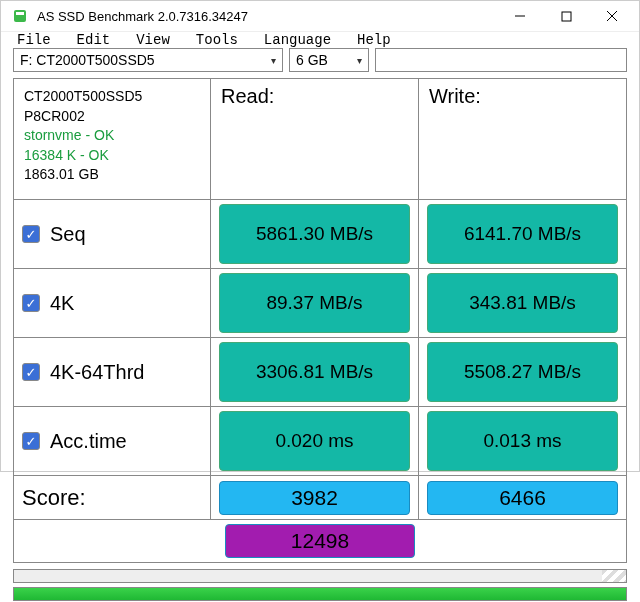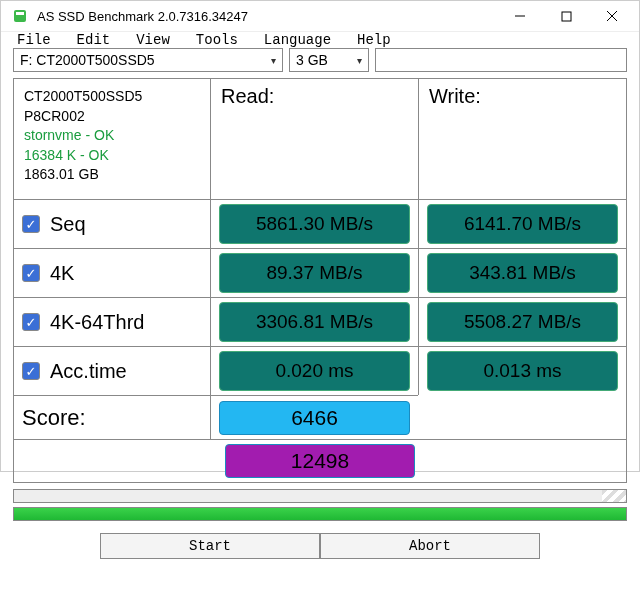--- a/index.html
+++ b/index.html
@@ -122,24 +122,24 @@
     border-radius: 3px;
     background: #3b6fd6;
     color: #fff;
     display: inline-flex;
     align-items: center;
     justify-content: center;
     font-size: 13px;
     margin-right: 10px;
   }
   .pill {
-    background: #0f766e;
+    background: #14b8a6;
     border: 1px solid #4a7;
     border-radius: 4px;
-    padding: 8px 0;
+    padding: 18px 0;
     width: 100%;
     text-align: center;
     font-size: 19px;
     color: #000;
   }
   .score-label { font-size: 22px; }
   .score-pill {
     background: #23b7f2;
     border: 1px solid #1a8bc0;
     border-radius: 4px;
@@ -244,21 +244,21 @@
     <span class="menu-item">Language</span>
     <span class="menu-item">Help</span>
   </div>
 
   <div class="toolbar">
     <div class="dropdown dd-drive">
       <span class="dd-text">F: CT2000T500SSD5</span>
       <span class="dd-arrow">▾</span>
     </div>
     <div class="dropdown dd-size">
-      <span class="dd-text">3 GB</span>
+      <span class="dd-text">6 GB</span>
       <span class="dd-arrow">▾</span>
     </div>
     <div class="dropdown dd-empty"></div>
   </div>
 
   <div class="grid">
 
     <div class="cell info-cell">
       <div>CT2000T500SSD5</div>
       <div>P8CR002</div>
@@ -310,20 +310,23 @@
         <div class="pill">0.020 ms</div>
       </div>
     <div class="cell">
         <div class="pill">0.013 ms</div>
       </div>
 
     <div class="cell score-label">
       <span>Score:</span>
     </div>
     <div class="cell">
+        <div class="score-pill">3982</div>
+      </div>
+    <div class="cell">
         <div class="score-pill">6466</div>
       </div>
 
     <div class="total-row">
       <div class="total-pill">12498</div>
     </div>
 
   </div>
 
   <div class="progress-area">

